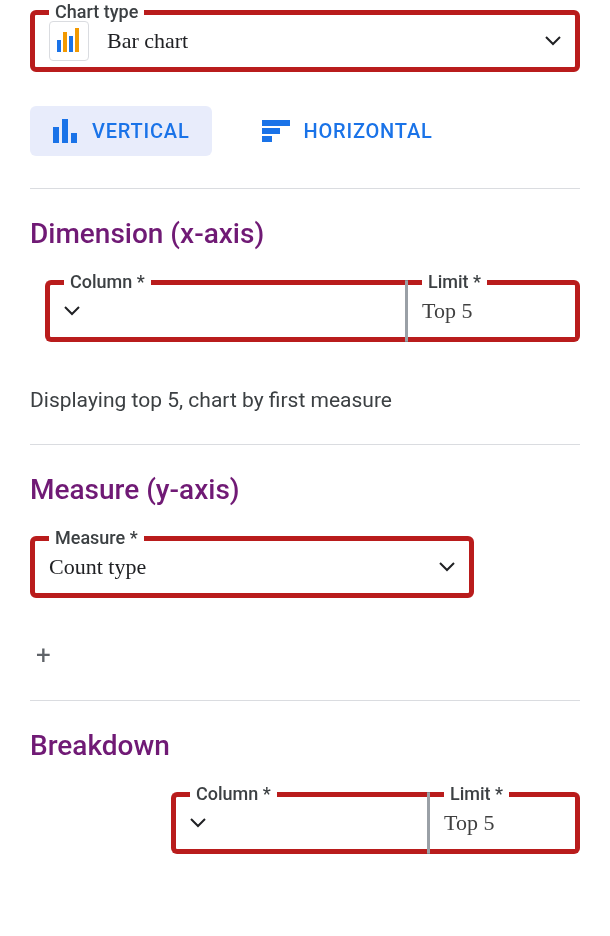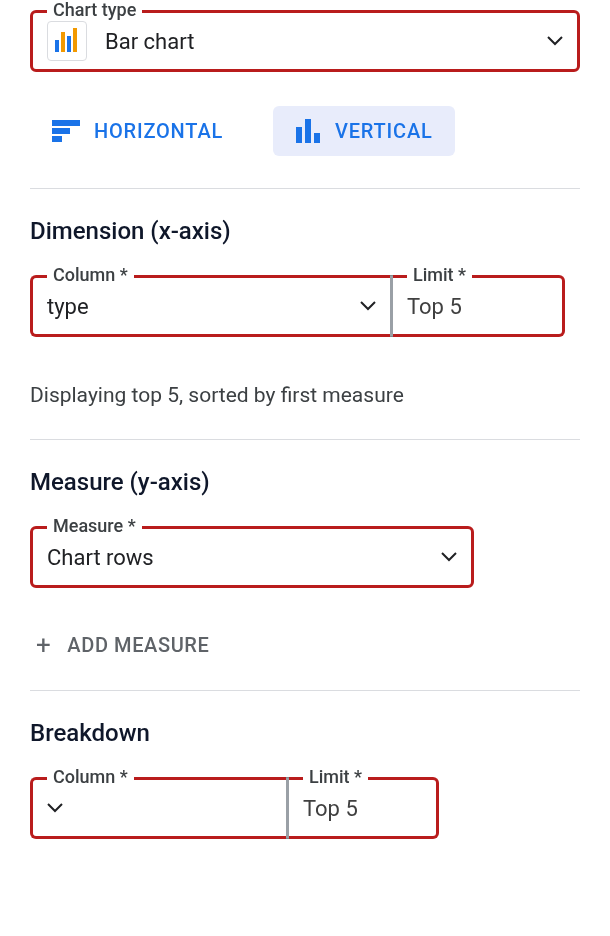--- a/index.html
+++ b/index.html
@@ -10,21 +10,21 @@
     color: #202124;
     width: 610px;
   }
   .container {
     padding: 0 30px 24px 30px;
   }
 
   
   .field {
     position: relative;
-    border: 3px solid #b91c1c;
+    border: 5px solid #b91c1c;
     border-radius: 6px;
     display: flex;
     align-items: center;
     padding: 0 14px;
     height: 62px;
     background: #fff;
   }
   .field .legend {
     position: absolute;
     top: -12px;
@@ -35,20 +35,21 @@
     font-weight: 500;
     color: #3c4043;
     line-height: 1;
   }
   .field .value {
     font-size: 22px;
     color: #202124;
     flex: 1;
     white-space: nowrap;
     overflow: hidden;
+    font-family: Liberation Serif, serif;
   }
   .field .value.placeholder {
     color: #404040;
   }
   .field .caret {
     font-size: 0;
   }
   .caret svg { display:block; }
 
   
@@ -87,28 +88,29 @@
   }
   .orient-btn .oicon { display:flex; }
 
   .divider {
     height:1px;
     background:#dadce0;
     margin: 32px 0 28px 0;
   }
 
   .section-title {
-    font-size: 24px;
+    font-size: 28px;
     font-weight: 500;
-    color: #0f172a;
+    color: #701a75;
     margin: 0 0 30px 0;
   }
 
   .row-fields {
     display:flex;
+    justify-content:flex-end;
   }
   .row-fields .field.col-field {
     flex: 0 0 auto;
     border-top-right-radius:0;
     border-bottom-right-radius:0;
     border-right: none;
   }
   .row-fields .sep {
     width:3px;
     background:#9aa0a6;
@@ -160,78 +162,76 @@
     </span>
     <span class="value">Bar chart</span>
     <span class="caret">
       <svg width="16" height="10" viewBox="0 0 16 10">
           <path d="M1 1 L8 8 L15 1" fill="none" stroke="#202124" stroke-width="2"></path>
         </svg>
     </span>
   </div>
 
   <div class="orient-row">
+    <div class="orient-btn selected">
+      <span class="oicon">
+        <svg width="26" height="24" viewBox="0 0 26 24">
+          <rect x="1" y="8" width="6" height="16" fill="#1a73e8"></rect>
+          <rect x="10" y="0" width="6" height="24" fill="#1a73e8"></rect>
+          <rect x="19" y="14" width="6" height="10" fill="#1a73e8"></rect>
+        </svg>
+      </span>
+      <span>VERTICAL</span>
+    </div>
     <div class="orient-btn">
       <span class="oicon">
         <svg width="28" height="22" viewBox="0 0 28 22">
           <rect x="0" y="0" width="28" height="6" fill="#1a73e8"></rect>
           <rect x="0" y="8" width="18" height="6" fill="#1a73e8"></rect>
           <rect x="0" y="16" width="10" height="6" fill="#1a73e8"></rect>
         </svg>
       </span>
       <span>HORIZONTAL</span>
     </div>
-    <div class="orient-btn selected">
-      <span class="oicon">
-        <svg width="26" height="24" viewBox="0 0 26 24">
-          <rect x="1" y="8" width="6" height="16" fill="#1a73e8"></rect>
-          <rect x="10" y="0" width="6" height="24" fill="#1a73e8"></rect>
-          <rect x="19" y="14" width="6" height="10" fill="#1a73e8"></rect>
-        </svg>
-      </span>
-      <span>VERTICAL</span>
-    </div>
   </div>
 
   <div class="divider"></div>
 
   <h3 class="section-title">Dimension (x-axis)</h3>
   <div class="row-fields">
     <div class="field col-field" style="width:360px">
       <span class="legend">Column *</span>
-      <span class="value">type</span>
       <span class="caret">
         <svg width="16" height="10" viewBox="0 0 16 10">
             <path d="M1 1 L8 8 L15 1" fill="none" stroke="#202124" stroke-width="2"></path>
           </svg>
       </span>
     </div>
     <div class="sep"></div>
     <div class="field limit-field" style="width:172px">
       <span class="legend">Limit *</span>
       <span class="value placeholder">Top 5</span>
     </div>
   </div>
-  <div class="helper-text">Displaying top 5, sorted by first measure</div>
+  <div class="helper-text">Displaying top 5, chart by first measure</div>
 
   <div class="divider"></div>
 
   <h3 class="section-title">Measure (y-axis)</h3>
   <div class="field" style="width:444px">
     <span class="legend">Measure *</span>
-    <span class="value">Chart rows</span>
+    <span class="value">Count type</span>
     <span class="caret">
       <svg width="16" height="10" viewBox="0 0 16 10">
           <path d="M1 1 L8 8 L15 1" fill="none" stroke="#202124" stroke-width="2"></path>
         </svg>
     </span>
   </div>
   <div class="add-row">
     <span class="plus">+</span>
-    <span>ADD MEASURE</span>
   </div>
 
   <div class="divider"></div>
 
   <h3 class="section-title">Breakdown</h3>
   <div class="row-fields">
     <div class="field col-field" style="width:256px">
       <span class="legend">Column *</span>
       <span class="caret">
         <svg width="16" height="10" viewBox="0 0 16 10">

